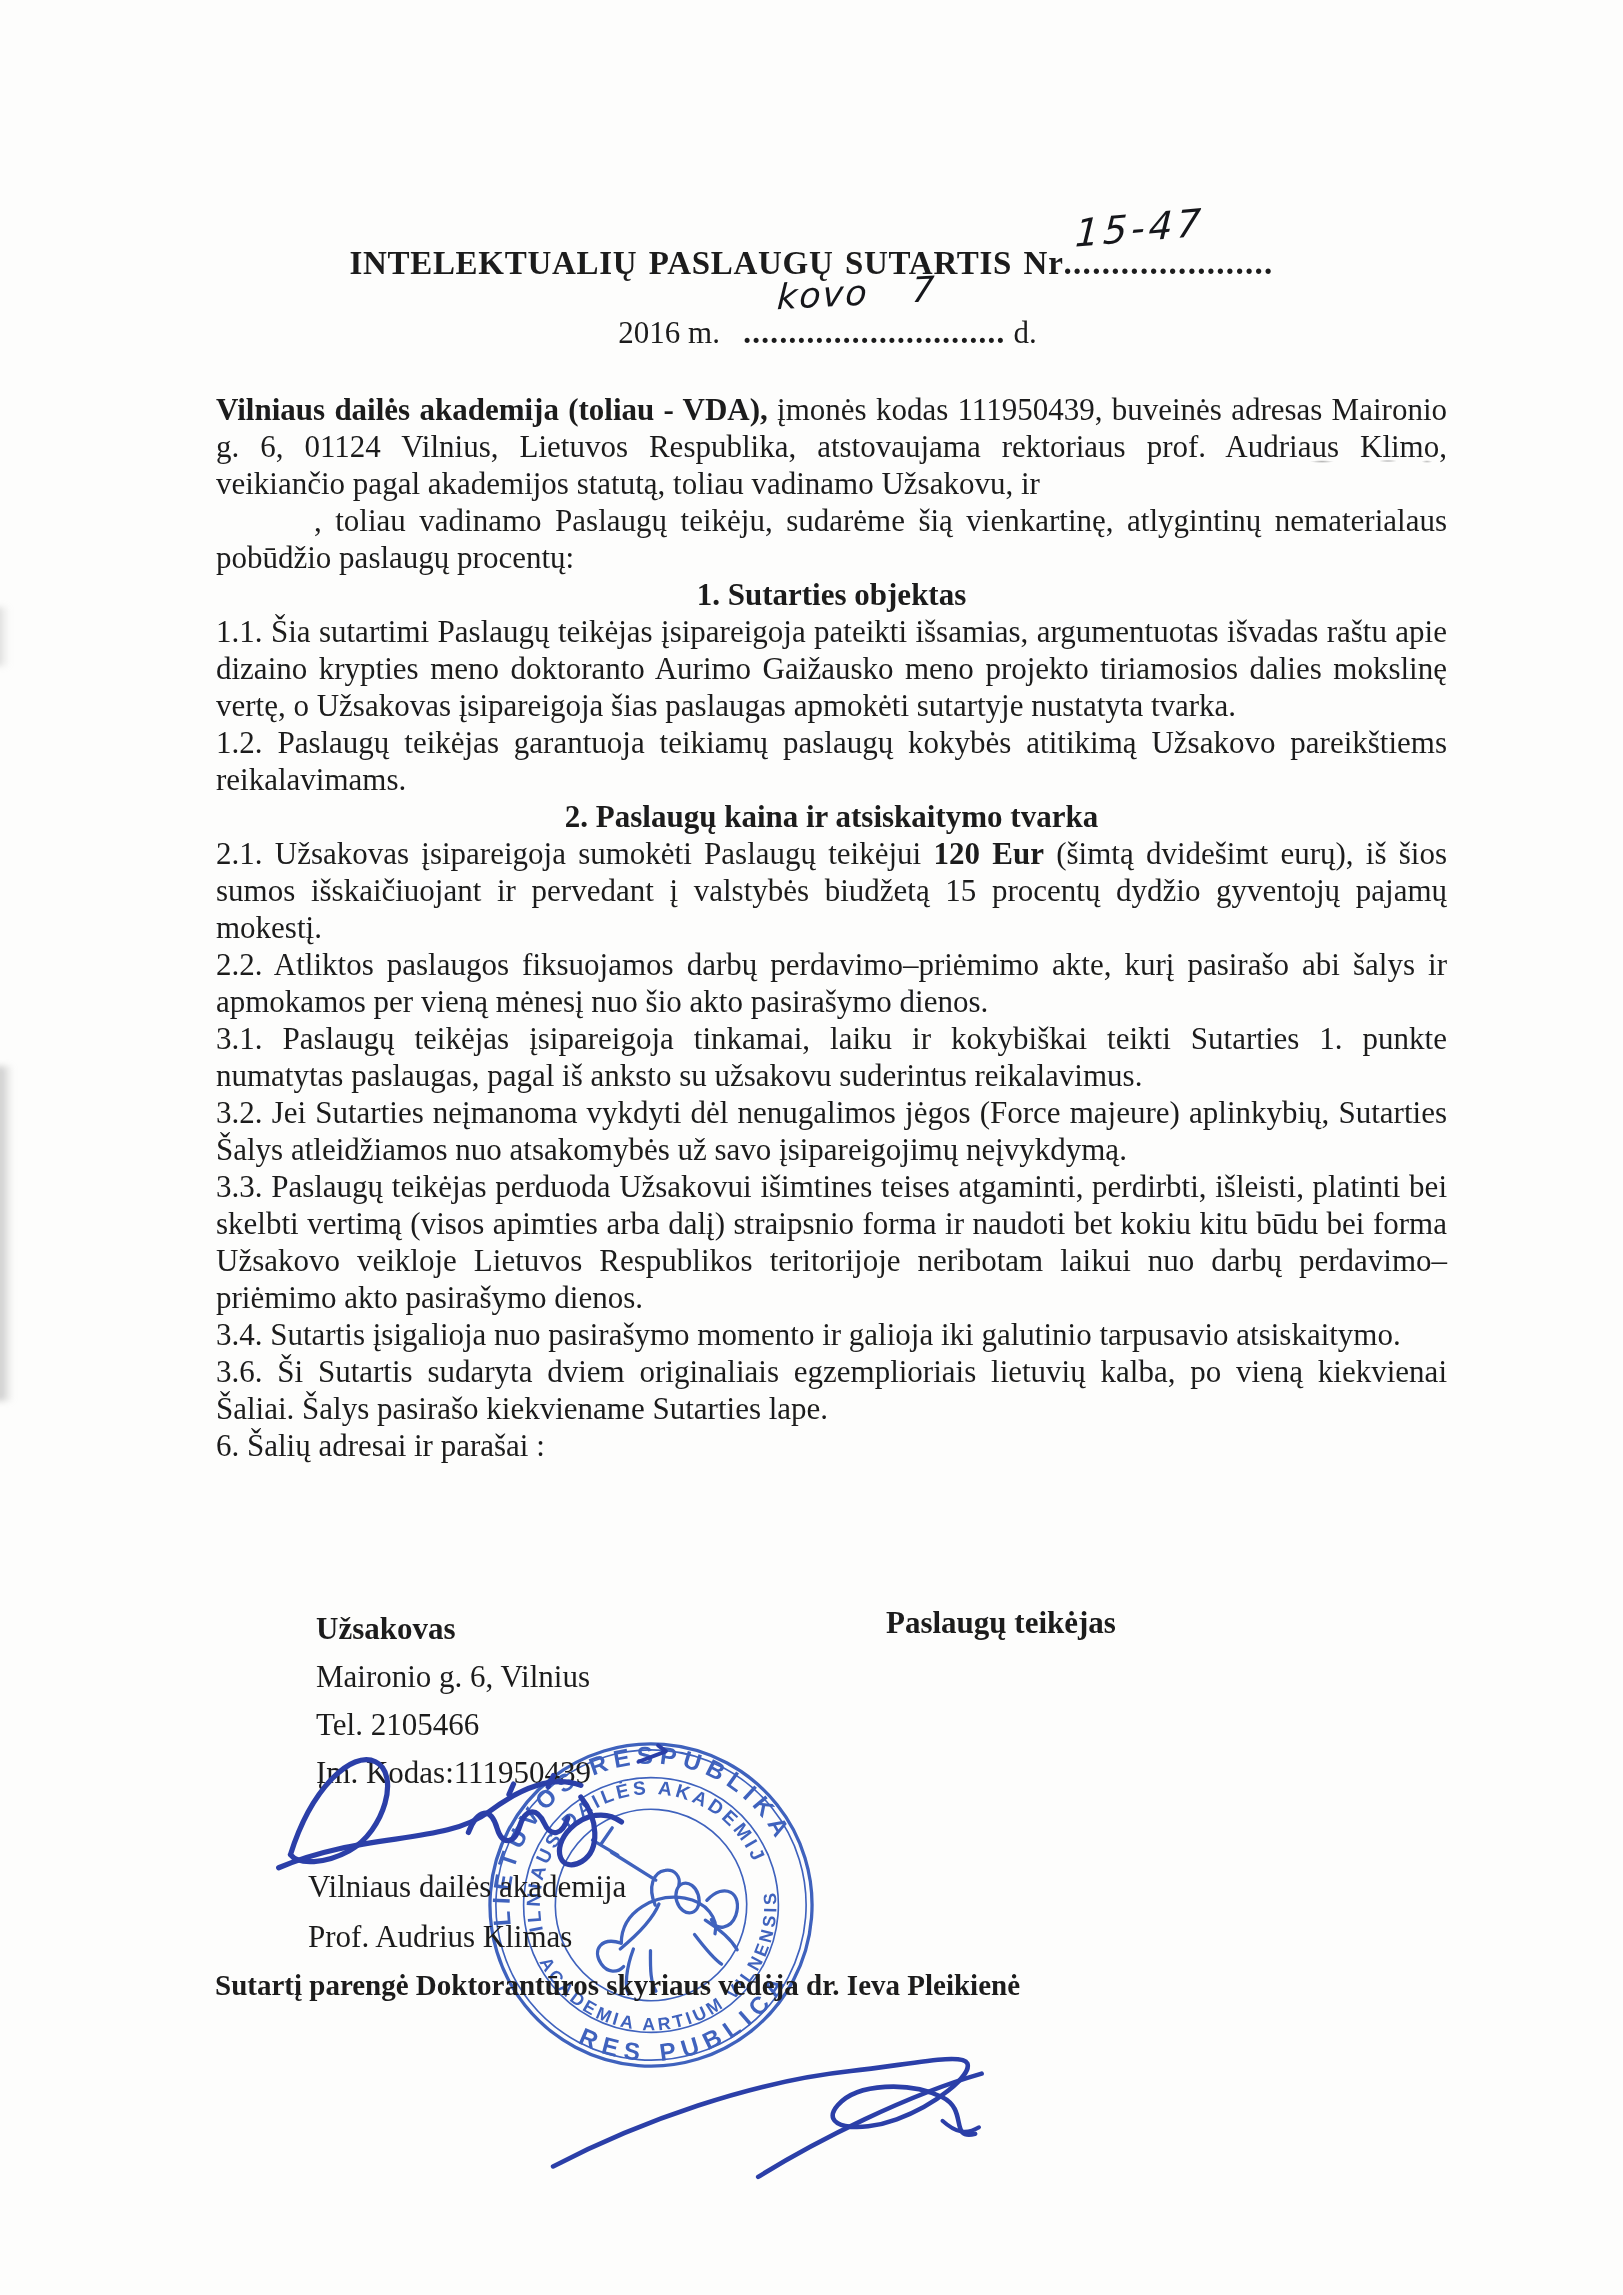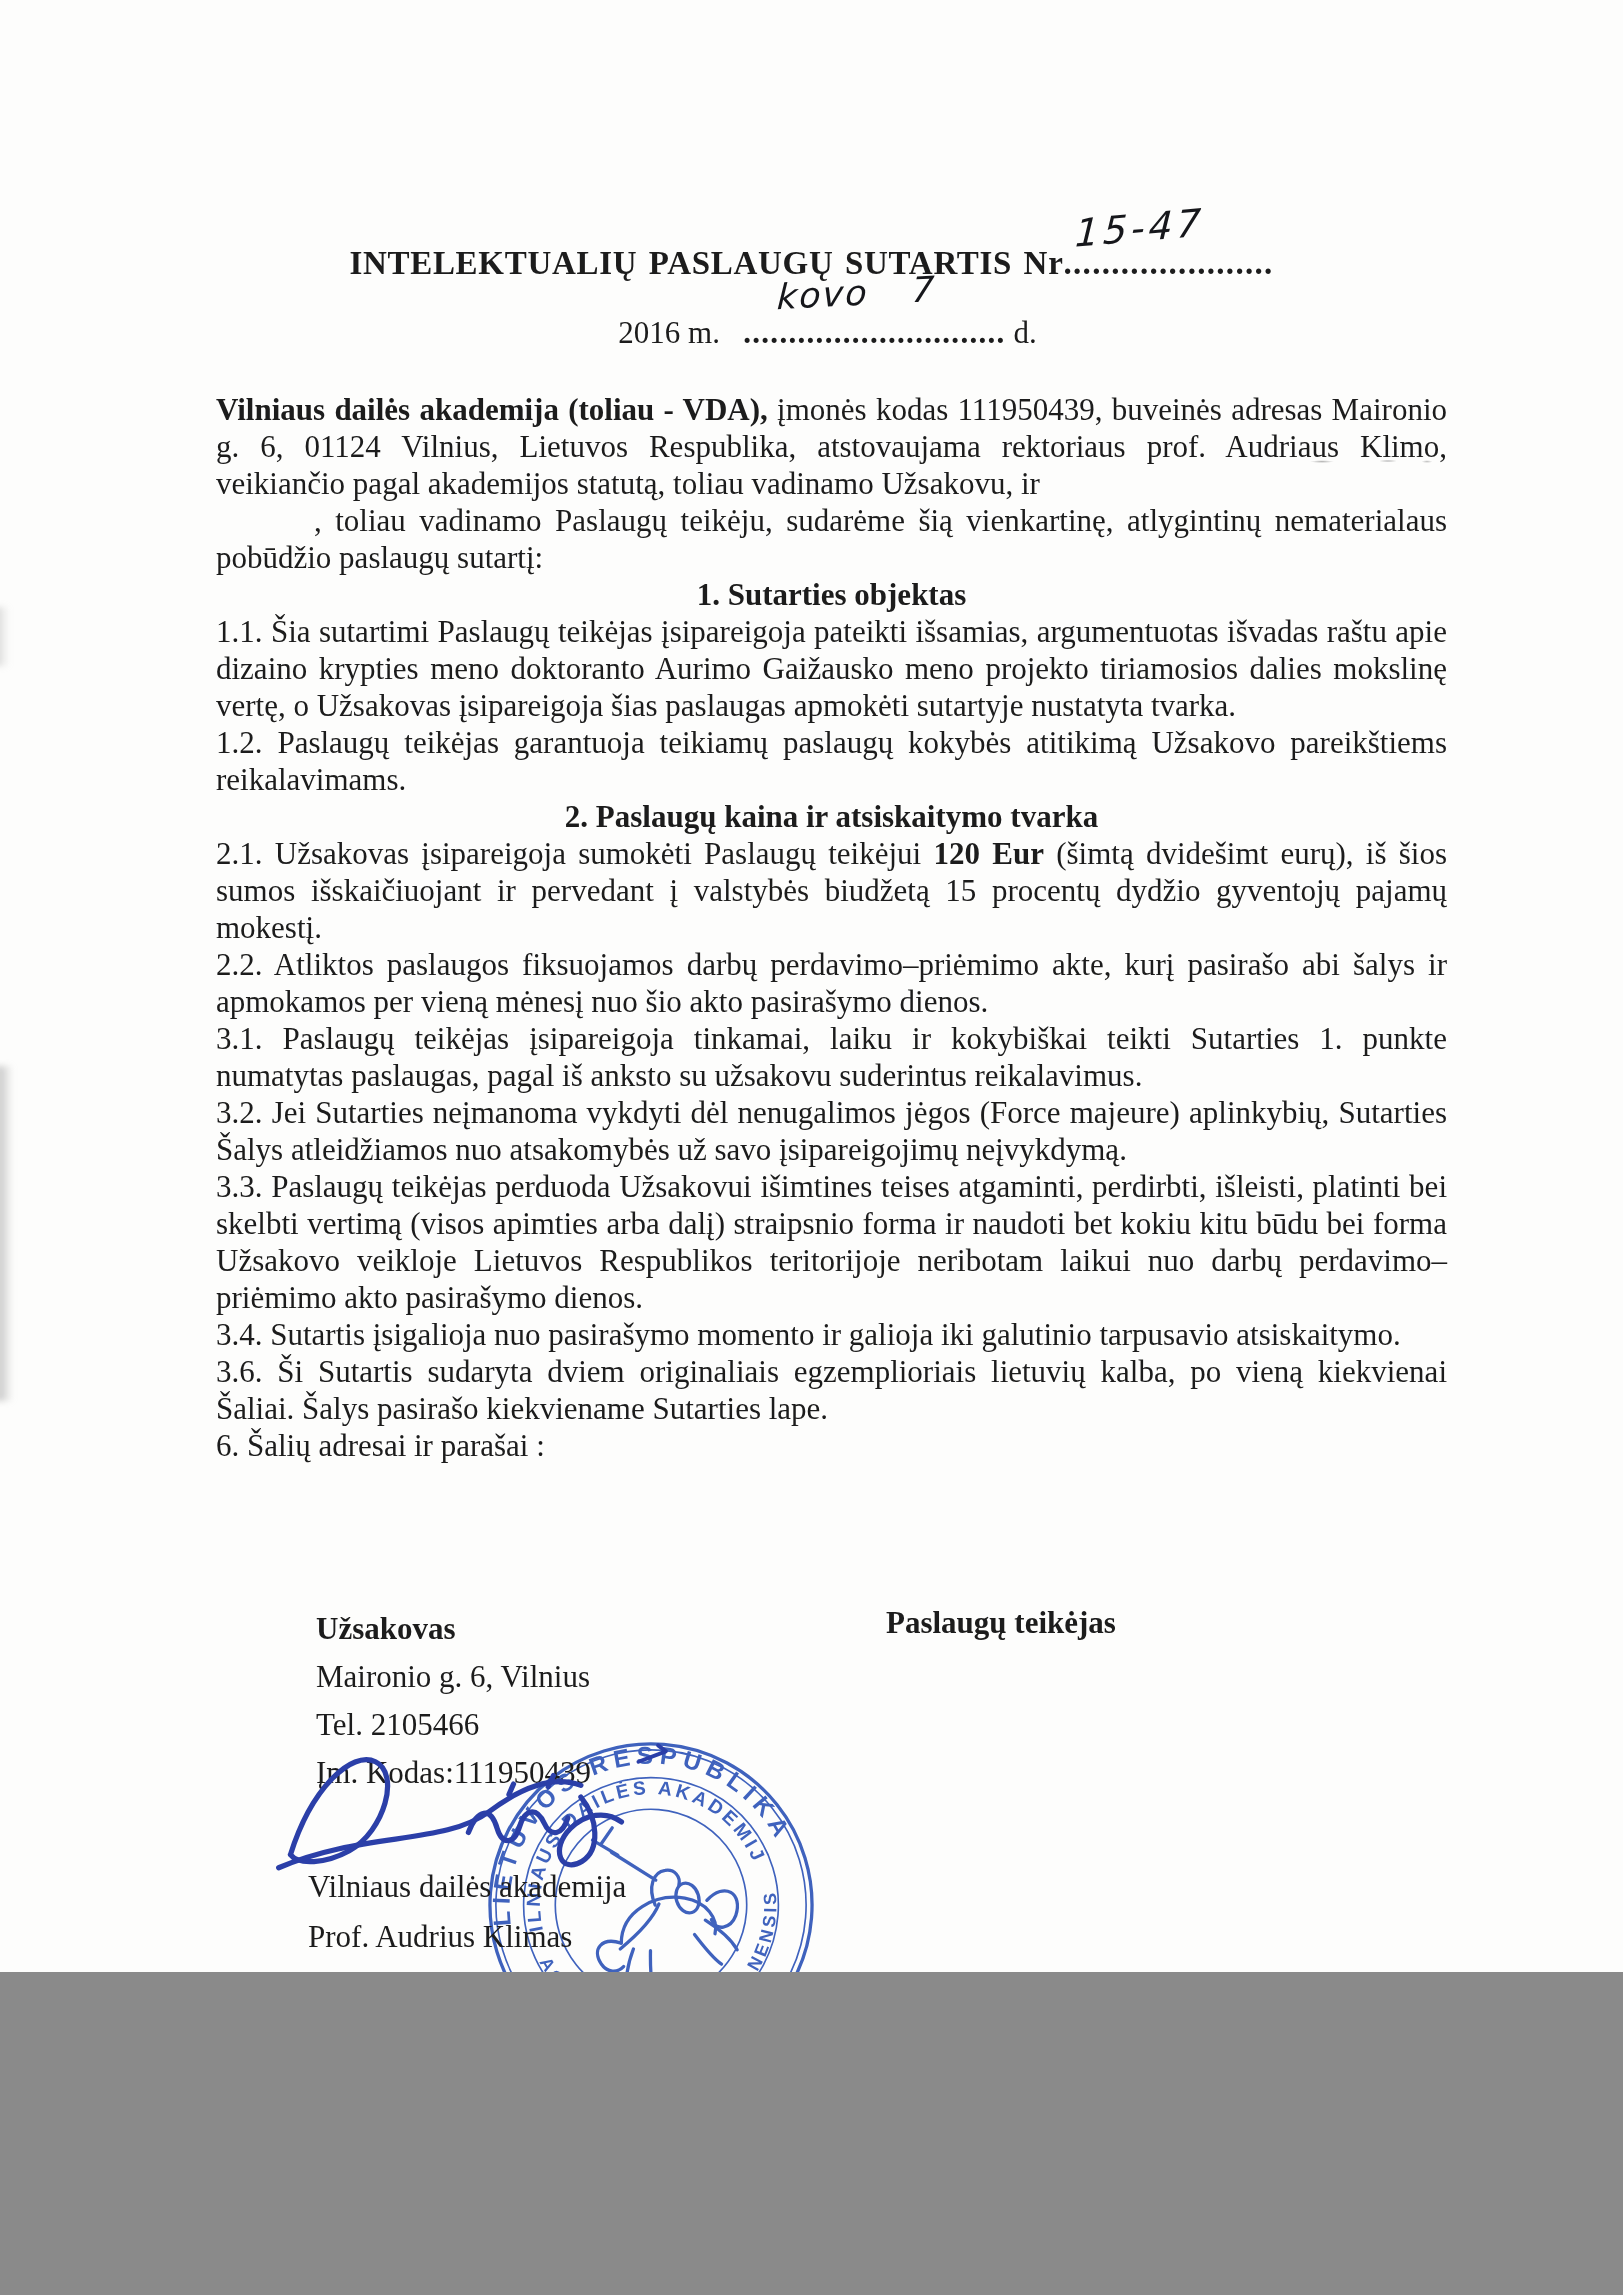--- a/index.html
+++ b/index.html
@@ -1,18 +1,18 @@
 <!DOCTYPE html>
 <html lang="lt" style="font-size:10.5px"><head>
 <meta charset="utf-8">
 <style>
   html,body{margin:0;padding:0;background:#8a8a8a;}
   .page{
     position:relative;
-    width:1623px;height:1972px;
+    width:1623px;height:2295px;
     margin:0 auto;
     background:#fdfdfc;
     font-family:"Liberation Serif",serif;
     color:#1c1c1c;
     overflow:hidden;
   }
   
   .title-line{
     position:absolute;top:245px;left:0;width:100%;
     text-align:center;
@@ -101,21 +101,21 @@
   </div>
 
   <div class="date-line">
     <span>2016 m.</span>&nbsp;&nbsp;
     <span class="date-dotwrap"><span class="dots">.............................</span><span class="hand hand-date">kovo 7</span></span>
     <span>d.</span>
   </div>
 
   <div class="body">
     <p><b>Vilniaus dailės akademija (toliau - VDA),</b><span> įmonės kodas 111950439, buveinės adresas Maironio g. 6, 01124 Vilnius, Lietuvos Respublika, atstovaujama rektoriaus prof. Audriaus Klimo, veikiančio pagal akademijos statutą, toliau vadinamo Užsakovu, ir</span></p>
-    <p><span class="blank-indent"></span><span>, toliau vadinamo Paslaugų teikėju, sudarėme šią vienkartinę, atlygintinų nematerialaus pobūdžio paslaugų sutartį:</span></p>
+    <p><span class="blank-indent"></span><span>, toliau vadinamo Paslaugų teikėju, sudarėme šią vienkartinę, atlygintinų nematerialaus pobūdžio paslaugų procentų:</span></p>
 
     <p class="h">1. Sutarties objektas</p>
     <p>1.1. Šia sutartimi Paslaugų teikėjas įsipareigoja pateikti išsamias, argumentuotas išvadas raštu apie dizaino krypties meno doktoranto Aurimo Gaižausko meno projekto tiriamosios dalies mokslinę vertę, o Užsakovas įsipareigoja šias paslaugas apmokėti sutartyje nustatyta tvarka.</p>
     <p>1.2. Paslaugų teikėjas garantuoja teikiamų paslaugų kokybės atitikimą Užsakovo pareikštiems reikalavimams.</p>
 
     <p class="h">2. Paslaugų kaina ir atsiskaitymo tvarka</p>
     <p><span>2.1. Užsakovas įsipareigoja sumokėti Paslaugų teikėjui </span><b>120 Eur</b><span> (šimtą dvidešimt eurų), iš šios sumos išskaičiuojant ir pervedant į valstybės biudžetą 15 procentų dydžio gyventojų pajamų mokestį.</span></p>
     <p>2.2. Atliktos paslaugos fiksuojamos darbų perdavimo–priėmimo akte, kurį pasirašo abi šalys ir apmokamos per vieną mėnesį nuo šio akto pasirašymo dienos.</p>
 
     <p>3.1. Paslaugų teikėjas įsipareigoja tinkamai, laiku ir kokybiškai teikti Sutarties 1. punkte numatytas paslaugas, pagal iš anksto su užsakovu suderintus reikalavimus.</p>

